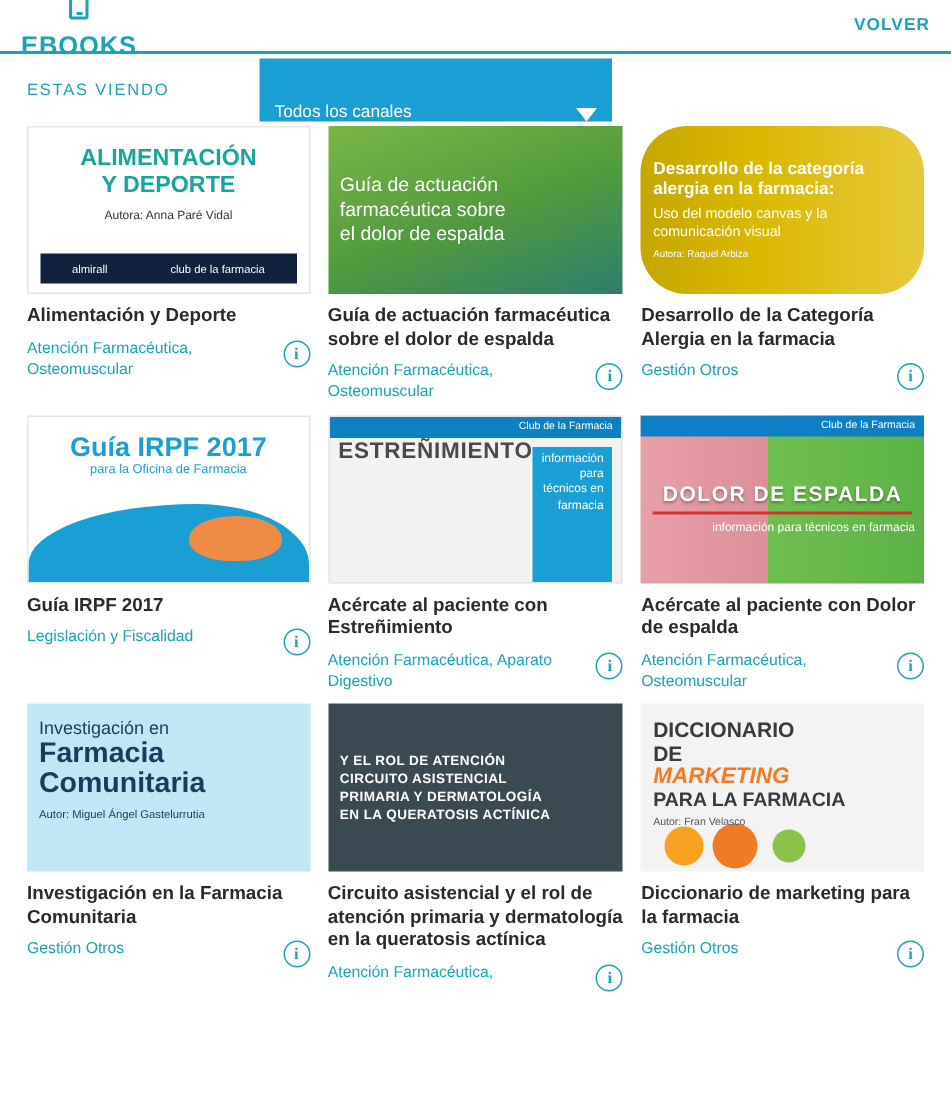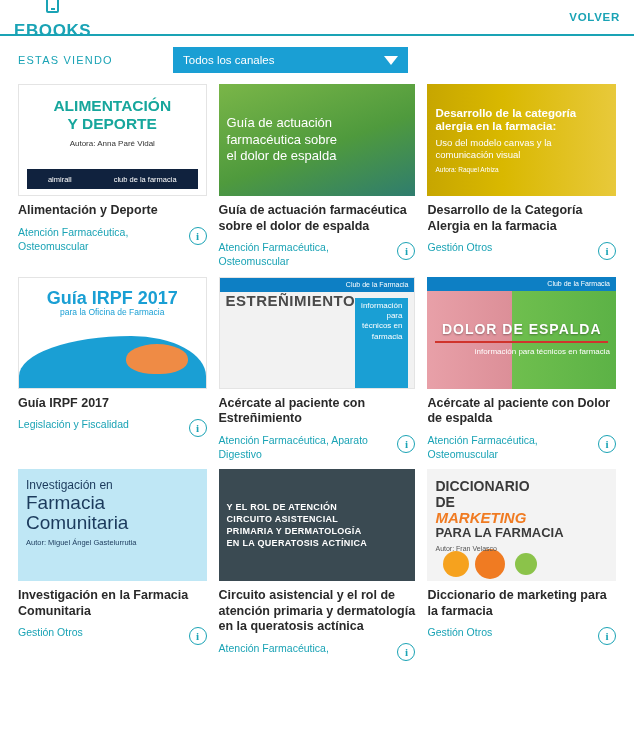--- a/index.html
+++ b/index.html
@@ -53,24 +53,24 @@
     padding: 0 18px;
   }
   .filter-label {
     color: #1aa3b5;
     font-size: 11px;
     letter-spacing: 1.2px;
     width: 155px;
   }
   .select-wrap {
     width: 235px;
-    height: 26px;
+    height: 42px;
     background: #1a9fd4;
     display: flex;
-    align-items: center;
+    align-items: flex-end;
     padding: 0 10px;
     position: relative;
     cursor: pointer;
   }
   .select-value {
     color: #ffffff;
     font-size: 11.5px;
   }
   .caret {
     margin-left: auto;
@@ -144,21 +144,21 @@
   .cv-alim .t2 { color: #333; font-size: 8px; text-align: center; margin-top: 6px; }
   .cv-alim .bar {
     position: absolute; bottom: 6px; left: 8px; right: 8px; height: 20px;
     background: #10223e; display: flex; align-items: center; justify-content: space-around;
   }
   .cv-alim .bar span { color: #fff; font-size: 7.5px; }
 
   .cv-guia { background: linear-gradient(160deg,#7ab648 0%,#4f9a3d 55%,#2f7d6e 100%); }
   .cv-guia .t { color: #ffffff; font-size: 13px; line-height: 1.3; }
 
-  .cv-desa { background: linear-gradient(90deg,#c7a600 0%,#d9b800 40%,#e8c93b 100%); }
+  .cv-desa { background: linear-gradient(90deg,#c7a600 0%,#d9b800 40%,#e8c93b 100%); border-radius: 31px; }
   .cv-desa .t1 { color: #ffffff; font-size: 11.5px; font-weight: bold; line-height: 1.2; }
   .cv-desa .t2 { color: #ffffff; font-size: 9.5px; margin-top: 3px; line-height: 1.25; }
   .cv-desa .t3 { color: #ffffff; font-size: 6.5px; margin-top: 5px; }
 
   .cv-irpf { background: #ffffff; border: 1px solid #e4e4e4; justify-content: flex-start; padding-top: 10px; }
   .cv-irpf .t1 { color: #1a9fd4; font-size: 18px; font-weight: bold; text-align: center; }
   .cv-irpf .t2 { color: #1a9fd4; font-size: 8.5px; text-align: center; }
   .cv-irpf .wave {
     position: absolute; bottom: 0; left: 0; right: 0; height: 52px;
     background: #1a9fd4; border-radius: 60% 40% 0 0 / 40px 40px 0 0;
@@ -178,21 +178,21 @@
   .cv-dolor { background: linear-gradient(90deg,#e8a0a8 0%,#dc8f98 45%,#6fbf4e 45%,#5cb246 100%); justify-content: flex-start; }
   .cv-dolor .topbar { background: #0d7fc4; height: 14px; display: flex; align-items: center; justify-content: flex-end; padding-right: 6px; }
   .cv-dolor .topbar span { color: #fff; font-size: 7px; }
   .cv-dolor .mid { flex: 1; display: flex; flex-direction: column; justify-content: center; padding: 0 6px; }
   .cv-dolor .t1 { color: #ffffff; font-size: 14px; font-weight: bold; letter-spacing: 1px; text-align: center; text-shadow: 0 1px 2px rgba(0,0,0,.35); }
   .cv-dolor .rule { height: 2px; background: #d0342c; margin: 4px 2px; }
   .cv-dolor .t2 { color: #ffffff; font-size: 8px; text-align: right; line-height: 1.3; }
 
   .cv-inv { background: #bfe7f5; justify-content: flex-start; padding-top: 10px; }
   .cv-inv .t1 { color: #1b3a5c; font-size: 12px; }
-  .cv-inv .t2 { color: #1b3a5c; font-size: 19px; font-weight: normal; line-height: 1.05; }
+  .cv-inv .t2 { color: #1b3a5c; font-size: 19px; font-weight: bold; line-height: 1.05; }
   .cv-inv .t3 { color: #1b3a5c; font-size: 7.5px; margin-top: 6px; }
 
   .cv-circ { background: #3a4a52; }
   .cv-circ .t { color: #ffffff; font-size: 9px; font-weight: bold; line-height: 1.35; letter-spacing: 0.3px; }
 
   .cv-dicc { background: #f3f3f3; justify-content: flex-start; padding-top: 10px; }
   .cv-dicc .t1 { color: #3a3a3a; font-size: 14px; font-weight: bold; line-height: 1.1; }
   .cv-dicc .t2 { color: #f07b22; font-size: 15px; font-weight: bold; font-style: italic; line-height: 1.1; }
   .cv-dicc .t3 { color: #3a3a3a; font-size: 13px; font-weight: bold; line-height: 1.1; }
   .cv-dicc .t4 { color: #555; font-size: 7px; margin-top: 4px; }

